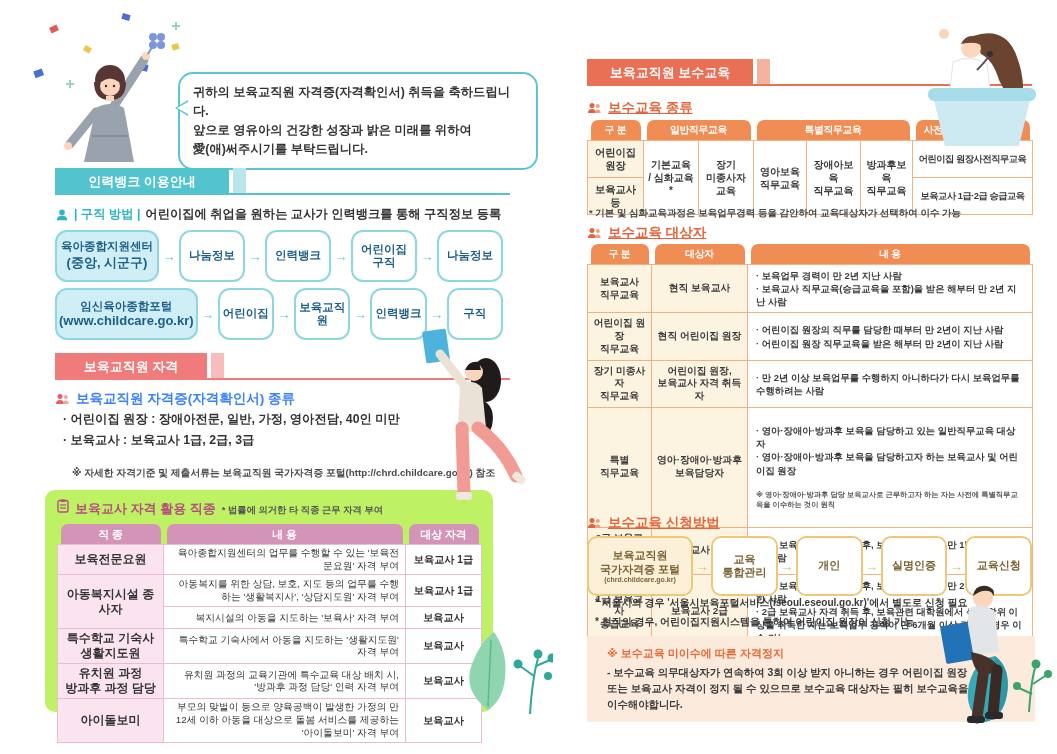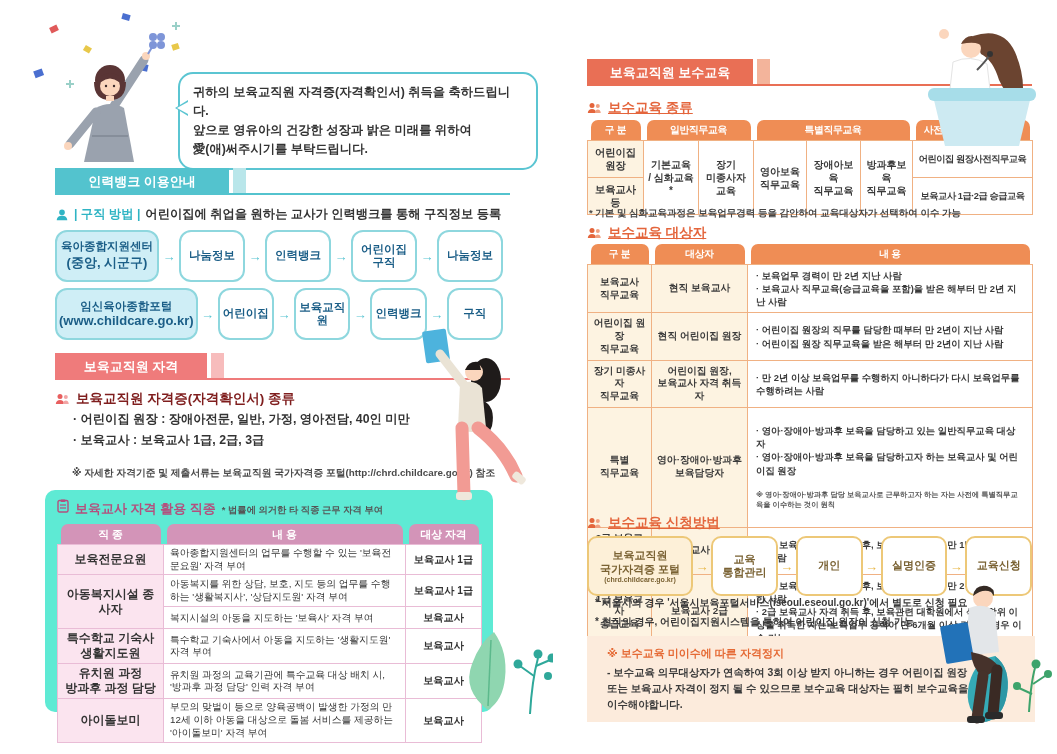--- a/index.html
+++ b/index.html
@@ -38,38 +38,38 @@
   .flow-row{position:absolute;left:25px;width:448px;display:flex;align-items:center;}
   .flow-box{border:2px solid #8ed7de;border-radius:12px;background:#fff;height:46px;flex:1;display:flex;flex-direction:column;align-items:center;justify-content:center;padding:1px 2px;}
   .flow-box.src{flex:0 0 96px;background:#cfeef6;}
   .fb-main{font-size:11.5px;font-weight:bold;color:#1b5e87;text-align:center;white-space:pre-line;line-height:1.15;}
   .fb-sub{font-size:13px;font-weight:bold;color:#1b5e87;white-space:nowrap;}
   .flow-arrow{flex:0 0 20px;text-align:center;color:#5bc5d2;font-weight:bold;font-size:13px;}
 
   
   .subtitle{position:absolute;display:flex;align-items:center;gap:6px;font-weight:bold;}
   .subtitle .st-text{font-size:13.5px;}
-  .subtitle-coral .st-text{color:#7f1d1d;}
+  .subtitle-coral .st-text{color:#3b82f6;}
   .subtitle-orange .st-text{color:#e4653c;text-decoration:underline;}
-  .bullets{position:absolute;left:33px;top:411px;width:430px;font-size:12.3px;font-weight:bold;color:#333;margin-left:10px;}
+  .bullets{position:absolute;left:33px;top:411px;width:430px;font-size:12.3px;font-weight:bold;color:#333;}
   .bullets div{margin-bottom:4px;line-height:1.4;}
   .qual-note{position:absolute;left:42px;top:467px;font-size:9.8px;font-weight:bold;color:#4a4a4a;}
 
   
-  .pink-panel{position:absolute;left:15px;top:490px;width:448px;height:222px;background:#5eead4;border-radius:10px;padding:9px 12px;box-sizing:border-box;}
+  .pink-panel{position:absolute;left:15px;top:490px;width:448px;height:222px;background:#bef264;border-radius:10px;padding:9px 12px;box-sizing:border-box;}
   .panel-title-row{display:flex;align-items:baseline;gap:6px;}
   .panel-title{font-size:13px;font-weight:bold;color:#b3507e;}
   .panel-title-note{font-size:9.3px;font-weight:bold;color:#555;}
   table{border-collapse:collapse;}
   .job-table{width:424px;margin-top:6px;table-layout:fixed;}
   .job-table th{border:none;padding:0;}
   .job-table th .tab{background:#d394b8;color:#fff;font-size:10.8px;font-weight:bold;border-radius:7px 7px 0 0;margin:0 3px;height:20px;line-height:20px;text-align:center;}
   .job-table td{border:1px solid #e9bcd6;font-size:9.8px;padding:2px 6px;background:#fff;color:#333;vertical-align:middle;}
   .job-table td.job{background:#fbe4ef;font-weight:bold;text-align:center;white-space:pre-line;font-size:12px;line-height:1.25;}
-  .job-table td.desc{text-align:left;line-height:1.3;margin-top:24px;}
+  .job-table td.desc{text-align:right;line-height:1.3;margin-top:24px;}
   .job-table td.qual{text-align:center;font-weight:bold;font-size:10.2px;}
 
   
   .otable{position:absolute;table-layout:fixed;}
   .otable th{border:none;padding:0;}
   .otable th .tab{background:#ef8d55;color:#fff;font-size:9.8px;font-weight:bold;border-radius:7px 7px 0 0;margin:0 3px;height:20px;line-height:20px;text-align:center;white-space:nowrap;letter-spacing:-0.3px;}
   .otable td{border:1px solid #f0b183;background:#fff;color:#3a3a3a;font-weight:bold;text-align:center;vertical-align:middle;white-space:pre-line;font-size:10px;line-height:1.3;padding:3px 2px;}
   .otable td.rowlabel{background:#fdf3e1;font-size:10.3px;}
   .types-table{left:10px;top:120px;width:445px;}
   .types-table td{height:30px;}

